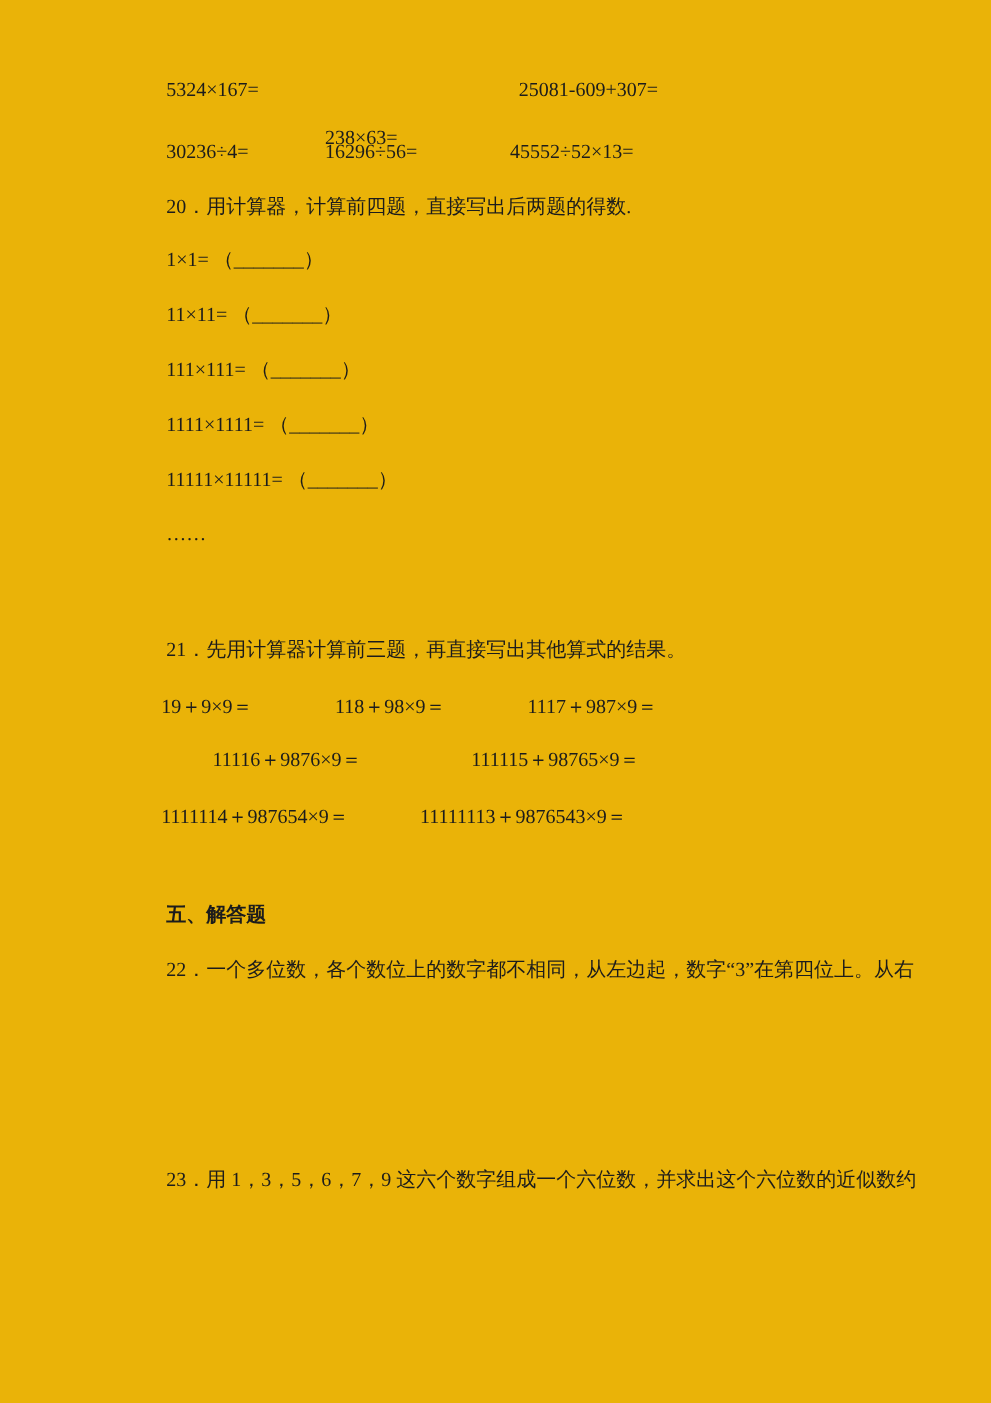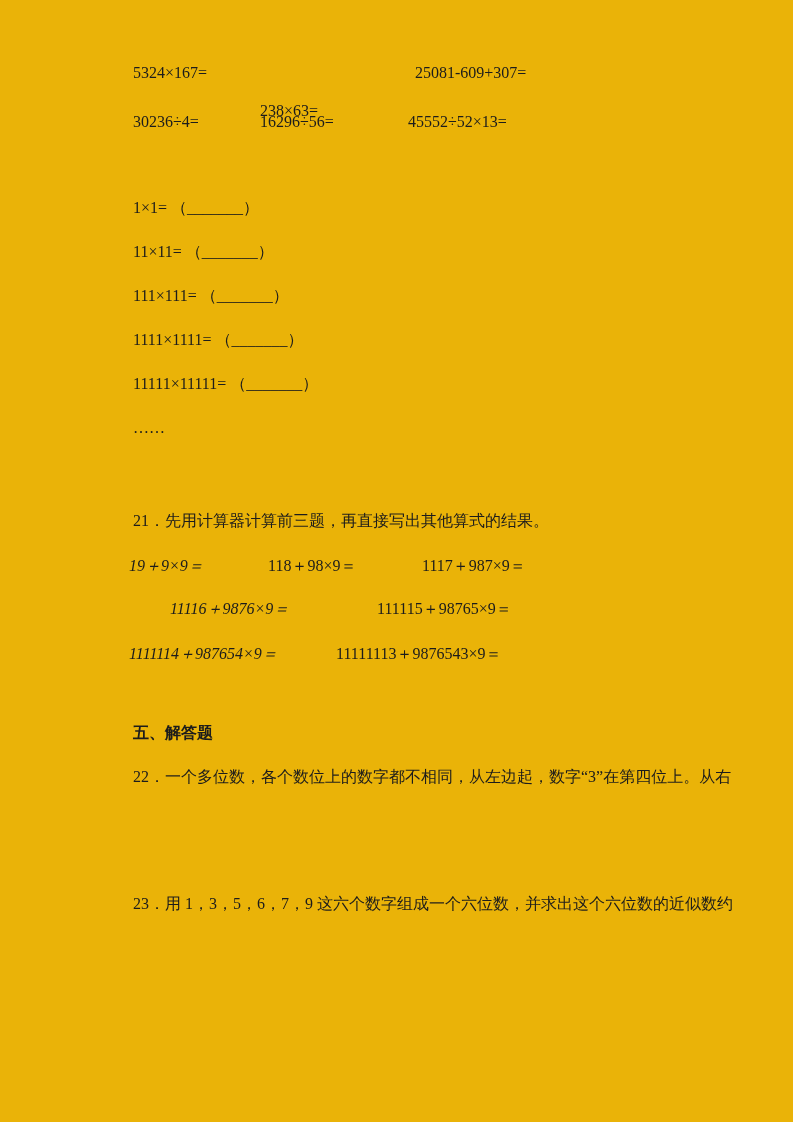--- a/index.html
+++ b/index.html
@@ -20,41 +20,42 @@
   .rowB{top:111px;}
   .cA1{left:133px;} .cA2{left:260px;margin-top:38px;} .cA3{left:415px;}
   .cB1{left:133px;} .cB2{left:260px;} .cB3{left:408px;}
   
   .q20-heading{left:133px;top:155px;}
   .q20-list{position:absolute;left:133px;top:186px;text-align:right;}
   .q20-item{height:44px;display:flex;align-items:center;white-space:nowrap;}
   
   .q21-heading{left:133px;top:510px;}
   .q21r1{top:555px;} .q21r2{top:598px;margin-left:41px;} .q21r3{top:643px;}
-  .d1{left:129px;font-style:italic;} .d2{left:268px;} .d3{left:422px;} .e2{left:336px;}
+  .d1{left:129px;} .d2{left:268px;} .d3{left:422px;} .e2{left:336px;}
   
   .sec5-heading{left:133px;top:722px;font-weight:bold;font-family:"Liberation Sans","DejaVu Sans",sans-serif;}
   .para{position:absolute;left:133px;}
   .para .pline{line-height:34px;white-space:nowrap;}
   .q22{top:760px;}
-  .q23{top:887px;}
+  .q23{top:928px;}
 </style>
 </head>
 <body>
 
 <div class="page">
 
   <span class="abs rowA cA1">5324×167=</span>
   <span class="abs rowA cA2">238×63=</span>
   <span class="abs rowA cA3">25081-609+307=</span>
 
   <span class="abs rowB cB1">30236÷4=</span>
   <span class="abs rowB cB2">16296÷56=</span>
   <span class="abs rowB cB3">45552÷52×13=</span>
 
+  <span class="abs q20-heading">20．用计算器，计算前四题，直接写出后两题的得数.</span>
 
   <div class="q20-list">
     <div class="q20-item">1×1= （_______）</div>
     <div class="q20-item">11×11= （_______）</div>
     <div class="q20-item">111×111= （_______）</div>
     <div class="q20-item">1111×1111= （_______）</div>
     <div class="q20-item">11111×11111= （_______）</div>
     <div class="q20-item">……</div>
   </div>
 

